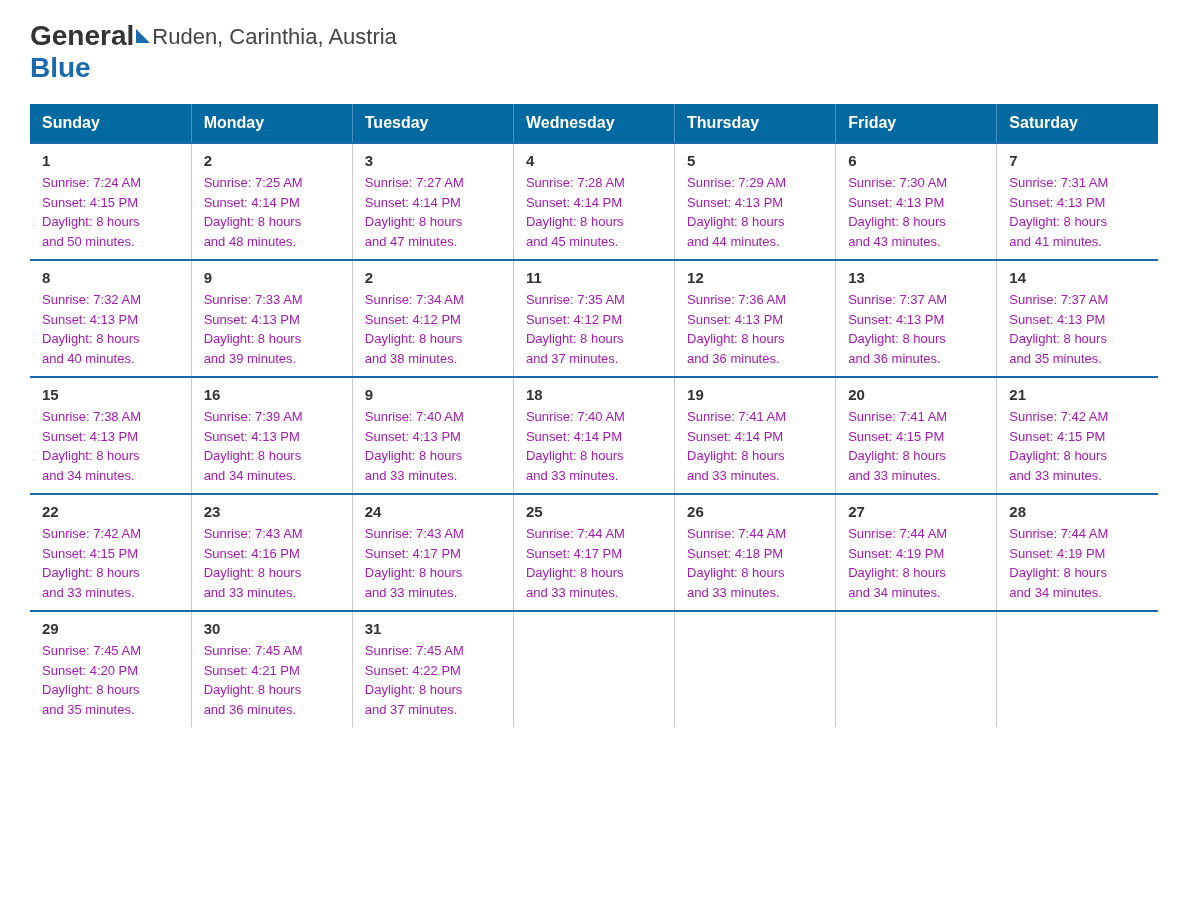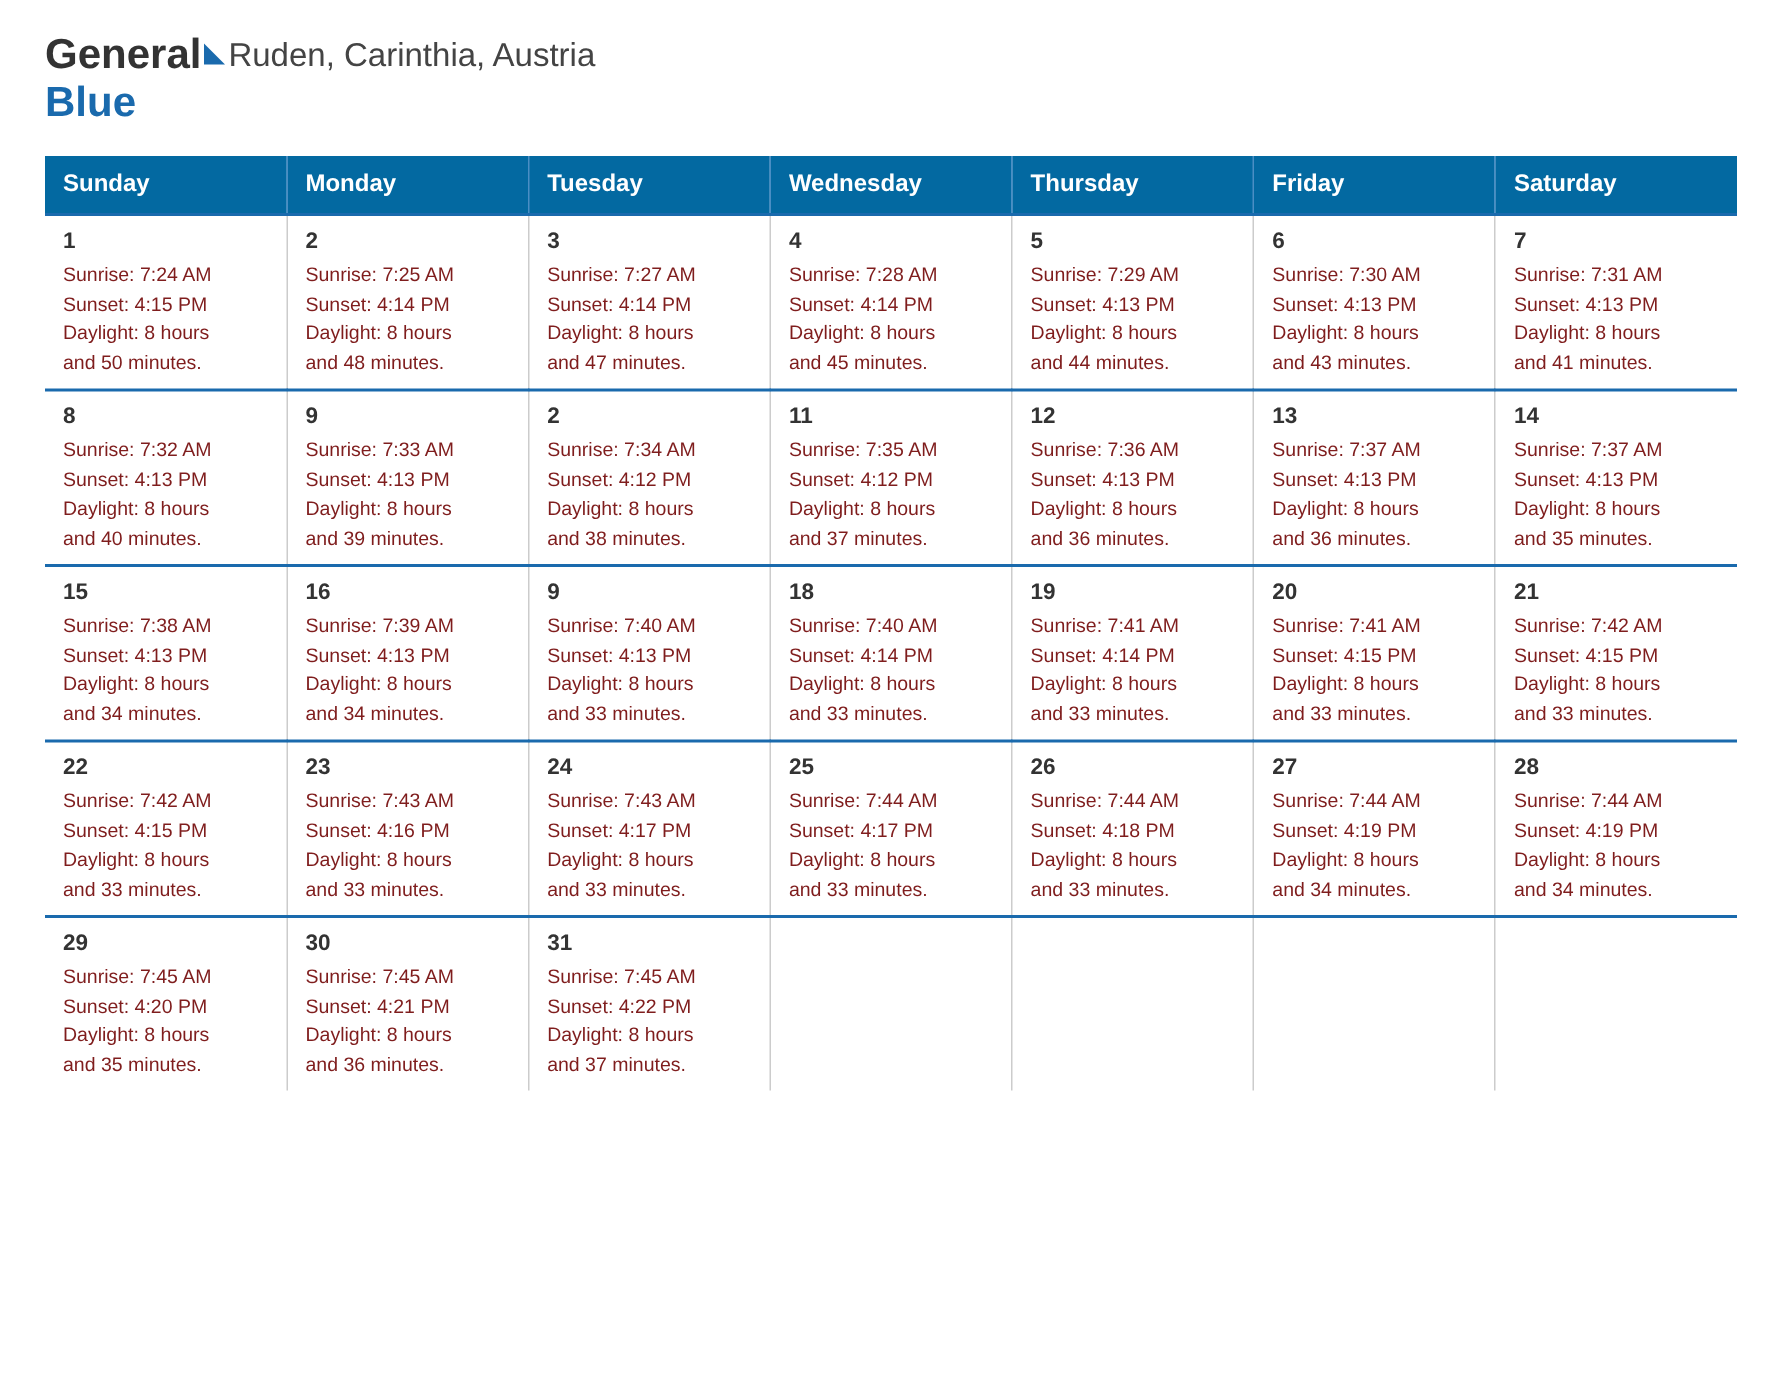--- a/index.html
+++ b/index.html
@@ -94,21 +94,21 @@
     }
     .day-number {
       font-size: 15px;
       font-weight: 600;
       margin-bottom: 4px;
       display: block;
     }
     .day-info {
       font-size: 13px;
       line-height: 1.5;
-      color: #7f1d1d;
+      color: #a21caf;
     }
     .empty-cell {
       background: #fff;
     }
   </style>
 </head>
 <body>
 
 <div class="header">
   <div class="logo">

